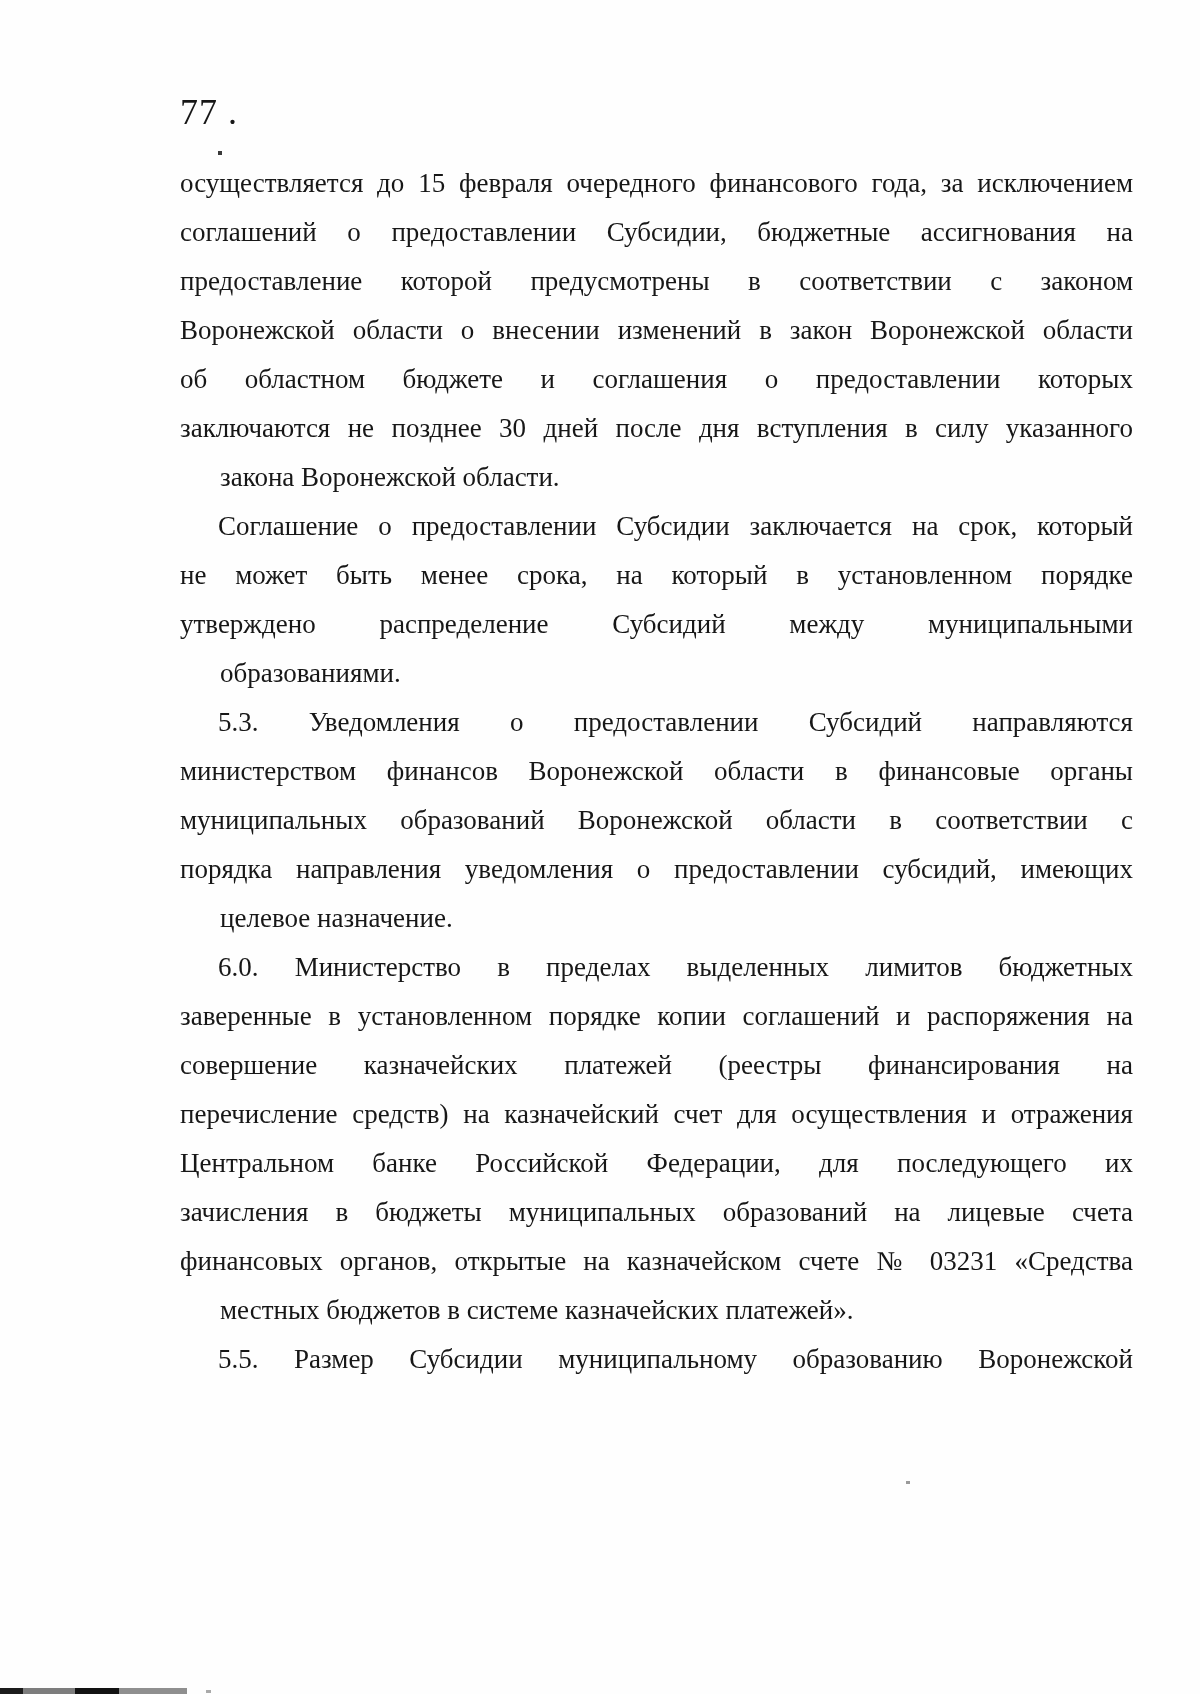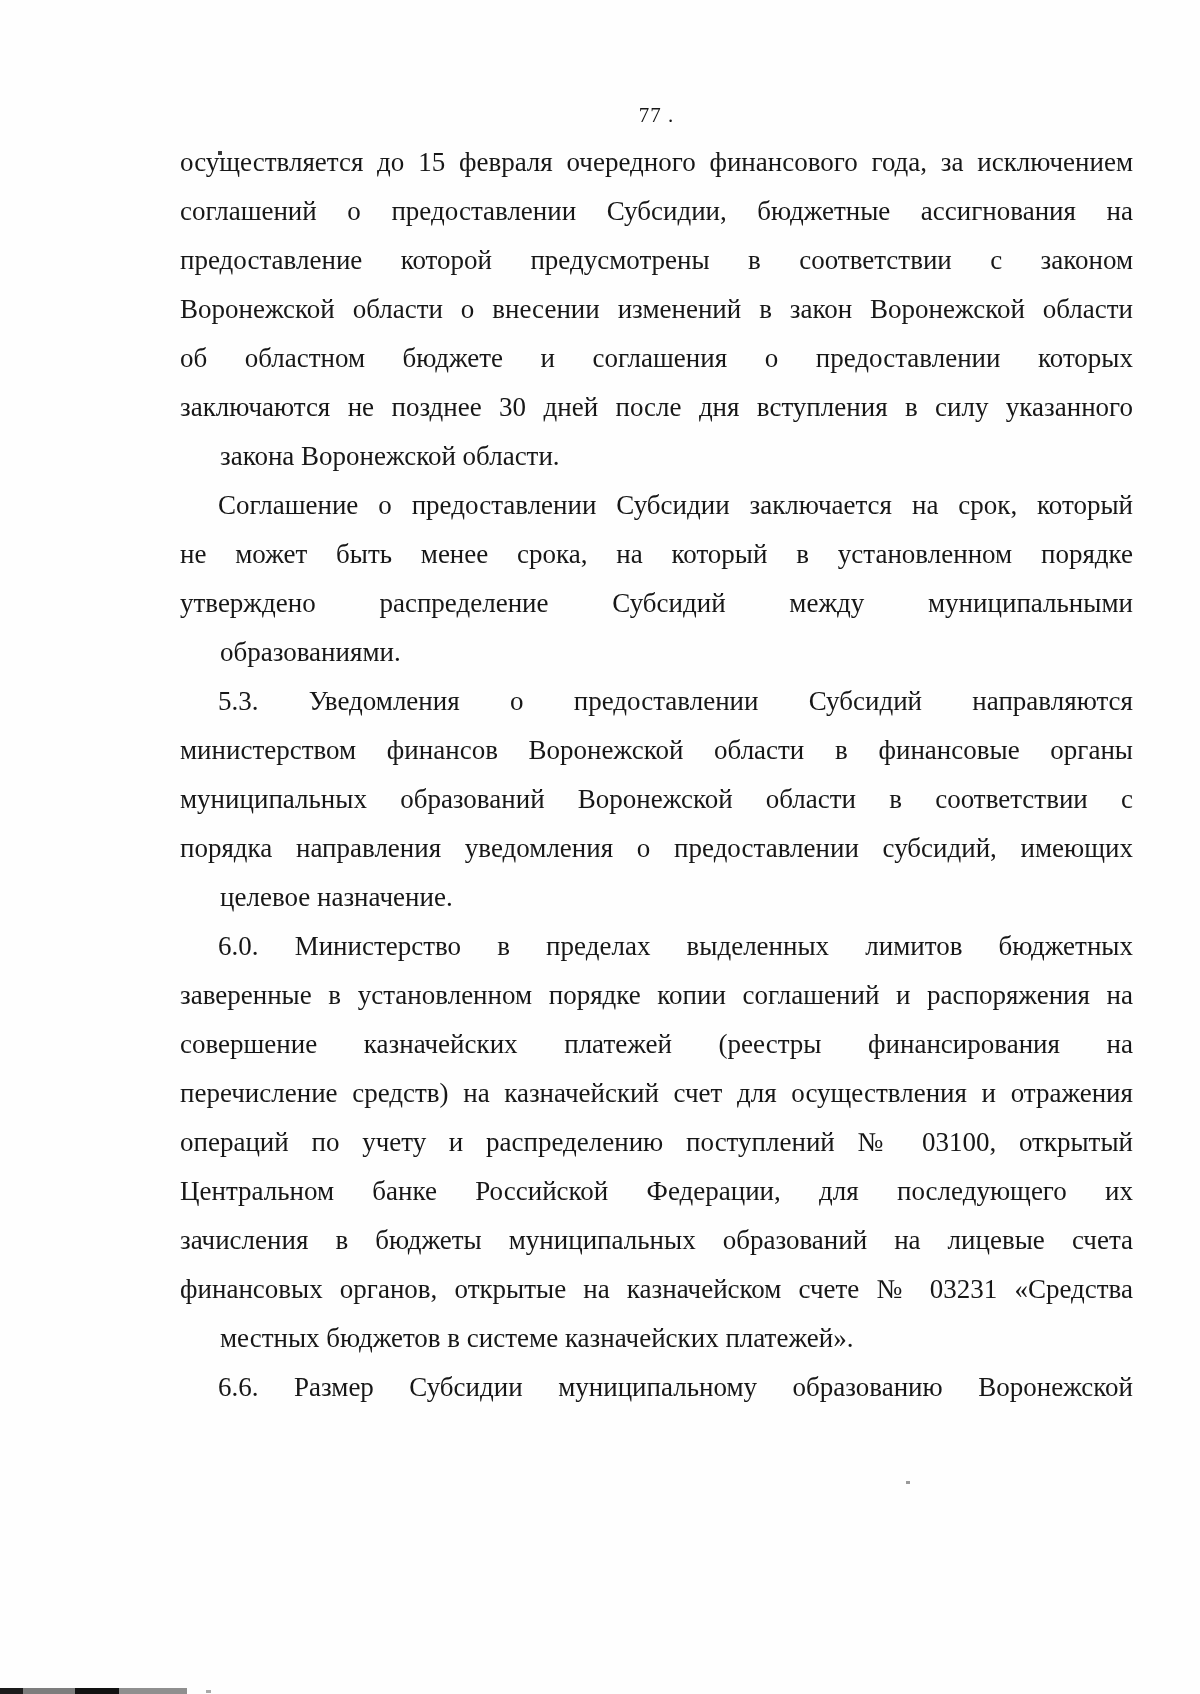--- a/index.html
+++ b/index.html
@@ -11,30 +11,29 @@
     position: relative;
     width: 1200px;
     height: 1694px;
     background: #fefefe;
     overflow: hidden;
     font-family: "Liberation Serif", "DejaVu Serif", serif;
     color: #171717;
   }
   .page-number {
     position: absolute;
-    top: 103px;
+    top: 91px;
     left: 180px;
     width: 953px;
-    text-align: center;
-    font-size: 21px;
+    font-size: 36px;
     letter-spacing: 1px;
   }
   .doc-body {
     position: absolute;
-    top: 138px;
+    top: 159px;
     left: 180px;
     width: 953px;
     font-size: 27px;
   }
   .para { margin: 0; padding: 0; }
   .line {
     line-height: 49px;
     text-align: justify;
     text-align-last: justify;
     white-space: normal;
@@ -81,28 +80,27 @@
         <div class="line">министерством финансов Воронежской области в финансовые органы</div>
         <div class="line">муниципальных образований Воронежской области в соответствии с</div>
         <div class="line">порядка направления уведомления о предоставлении субсидий, имеющих</div>
         <div class="line last">целевое назначение.</div>
       </div>
       <div class="para">
         <div class="line indent">6.0. Министерство в пределах выделенных лимитов бюджетных</div>
         <div class="line">заверенные в установленном порядке копии соглашений и распоряжения на</div>
         <div class="line">совершение казначейских платежей (реестры финансирования на</div>
         <div class="line">перечисление средств) на казначейский счет для осуществления и отражения</div>
-        <div class="line">операций по учету и распределению поступлений № 03100, открытый</div>
         <div class="line">Центральном банке Российской Федерации, для последующего их</div>
         <div class="line">зачисления в бюджеты муниципальных образований на лицевые счета</div>
         <div class="line">финансовых органов, открытые на казначейском счете № 03231 «Средства</div>
         <div class="line last">местных бюджетов в системе казначейских платежей».</div>
       </div>
       <div class="para">
-        <div class="line indent">6.6. Размер Субсидии муниципальному образованию Воронежской</div>
+        <div class="line indent">5.5. Размер Субсидии муниципальному образованию Воронежской</div>
       </div>
     </div>
   <div class="bottom-bar" id="bottomBar">
       <div class="bar-seg" style="left: 0px; width: 23px; background: rgb(28, 28, 28);"></div>
       <div class="bar-seg" style="left: 23px; width: 52px; background: rgb(125, 125, 125);"></div>
       <div class="bar-seg" style="left: 75px; width: 44px; background: rgb(18, 18, 18);"></div>
       <div class="bar-seg" style="left: 119px; width: 68px; background: rgb(143, 143, 143);"></div>
     </div>
 <div class="speck" style="left: 218px; top: 151px; width: 4px; height: 4px; background: rgb(58, 58, 58);"></div>
     <div class="speck" style="left: 906px; top: 1481px; width: 4px; height: 3px; background: rgb(154, 154, 154);"></div>

